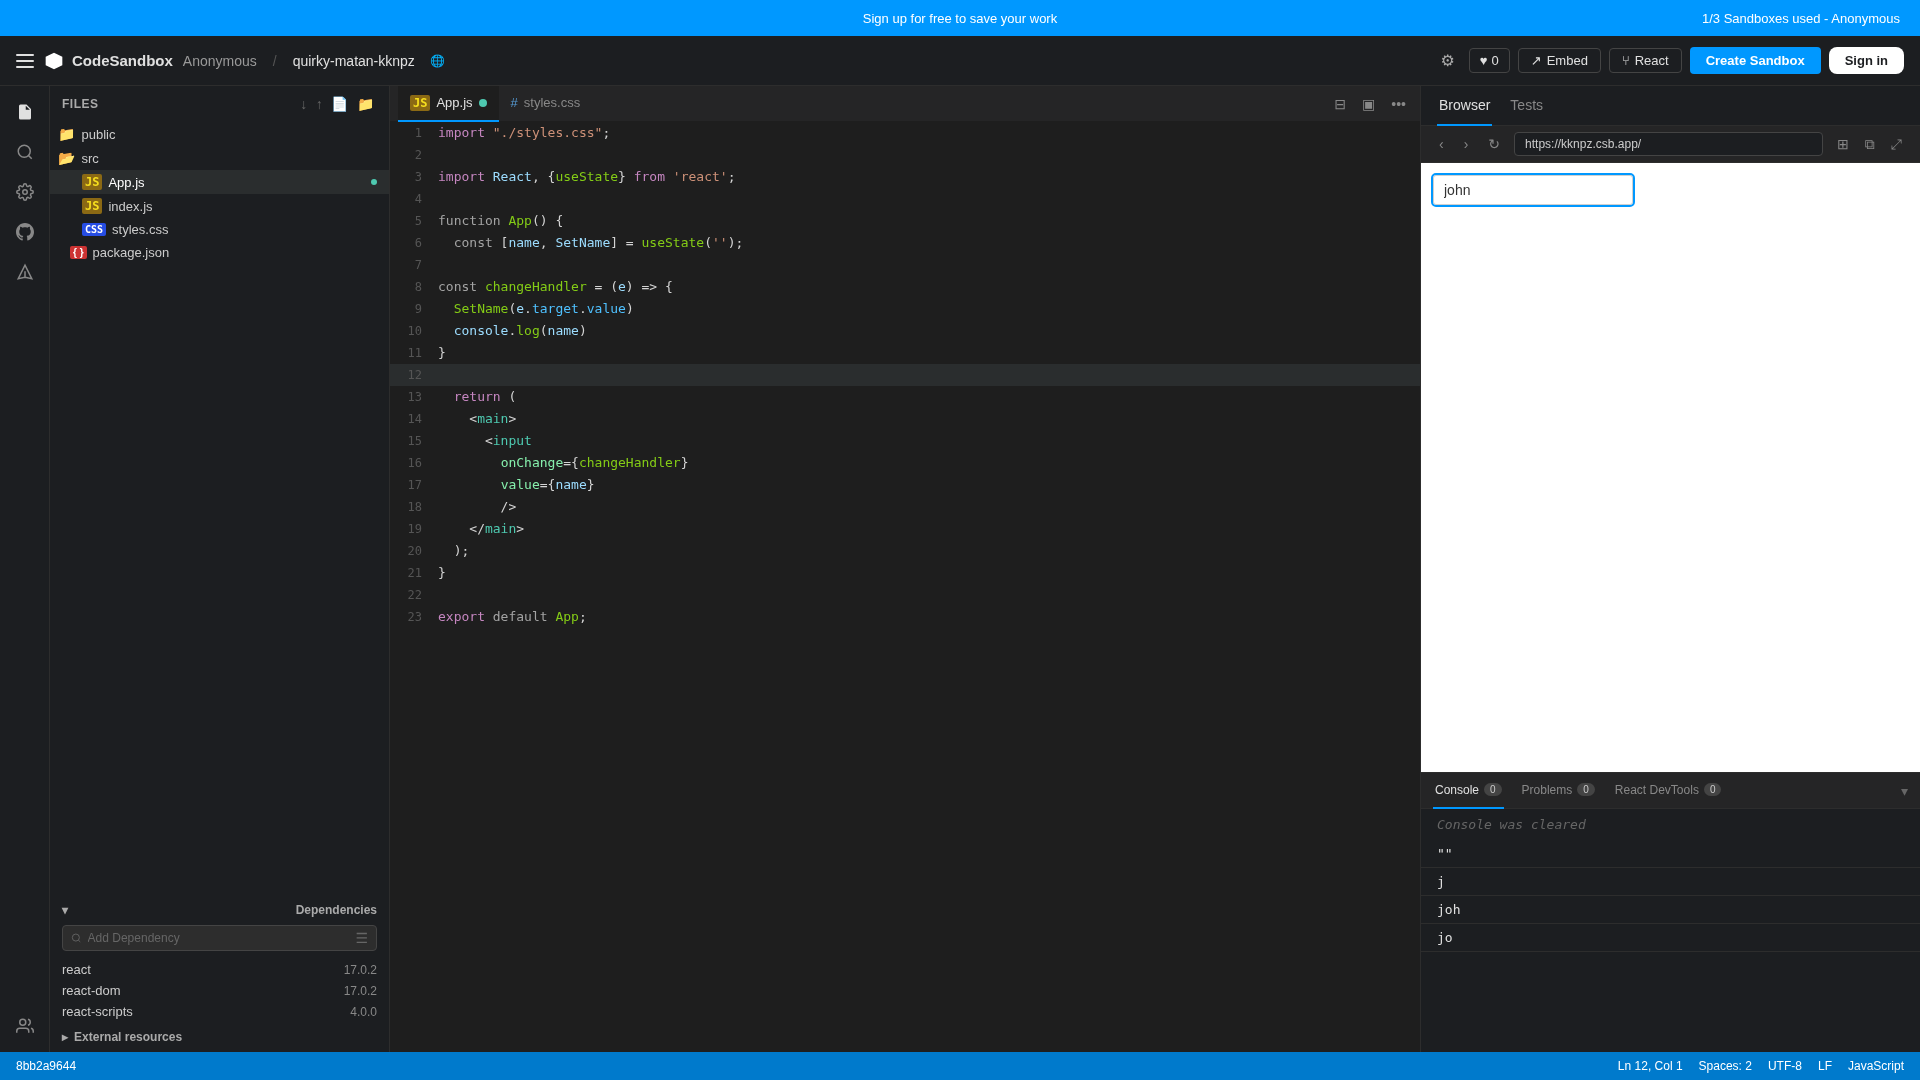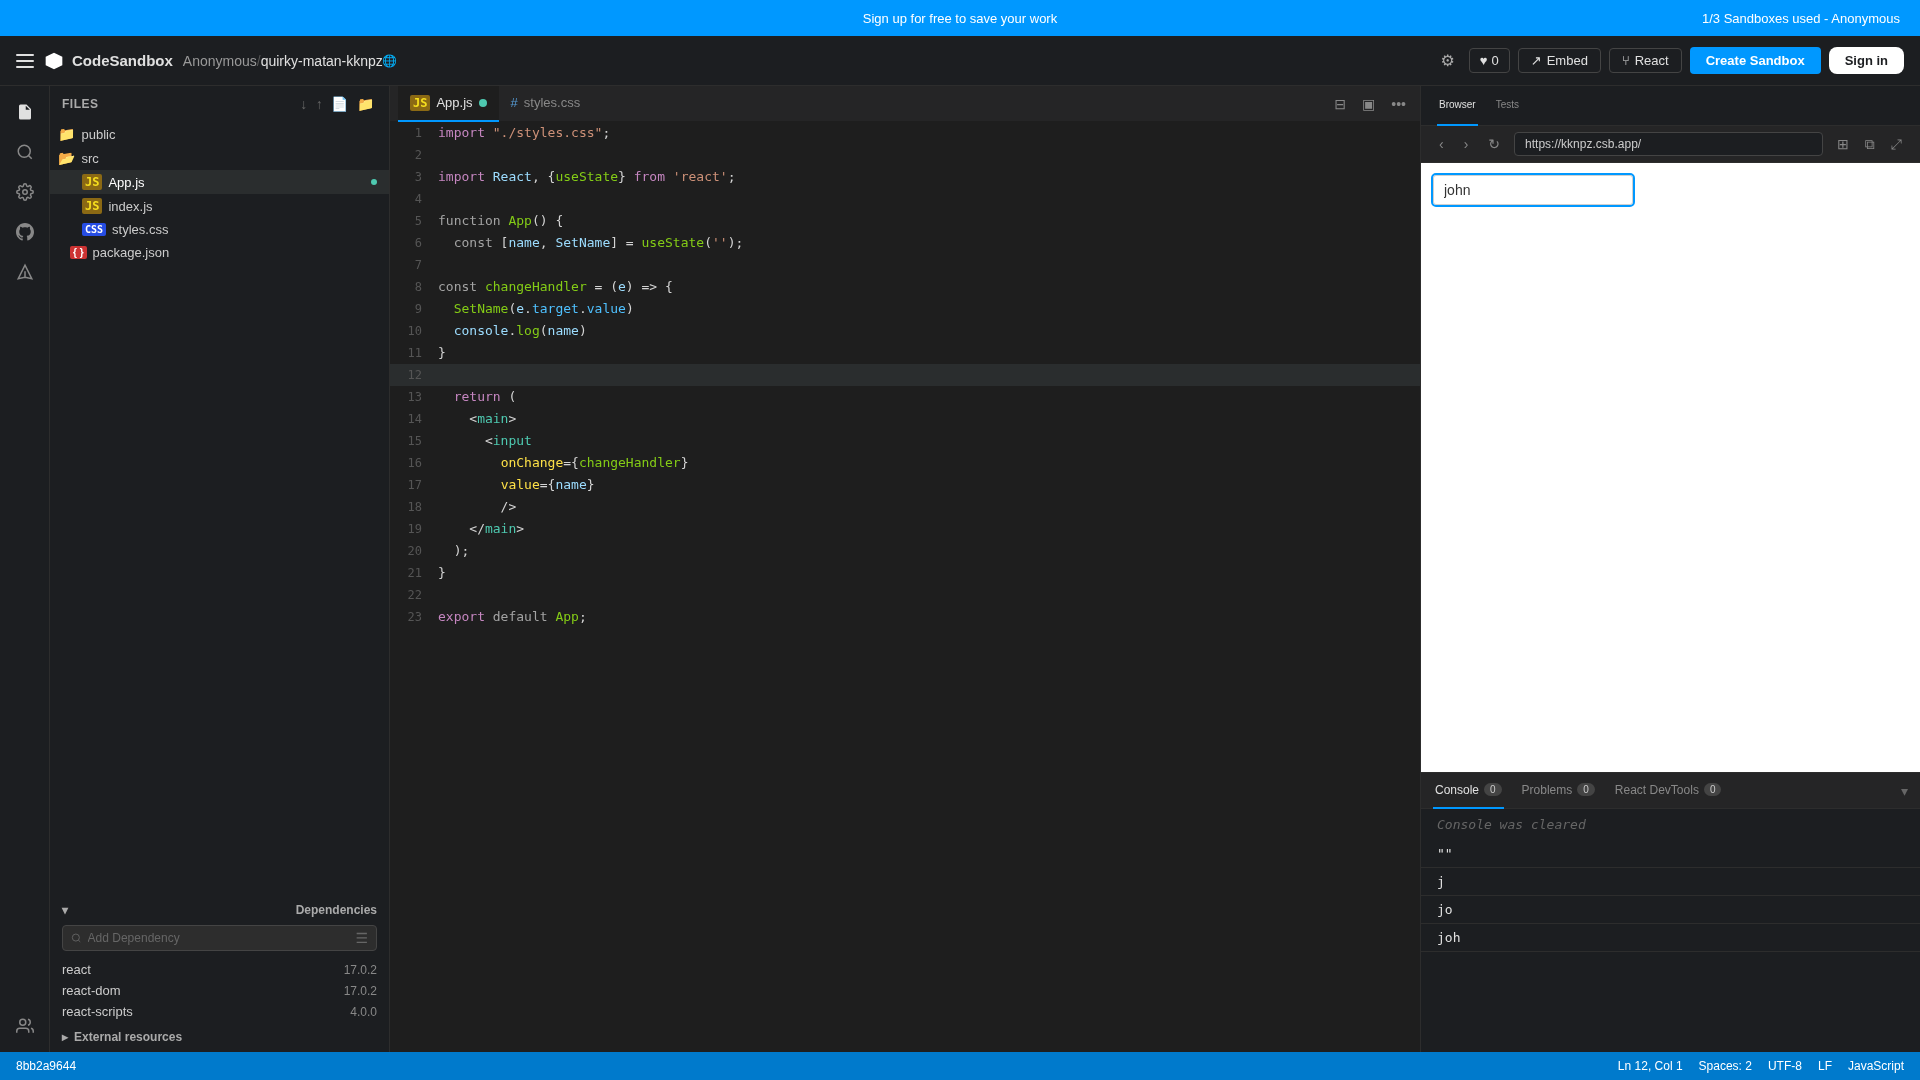--- a/index.html
+++ b/index.html
@@ -58,21 +58,21 @@
     }
     .hamburger-icon span {
       display: block;
       height: 2px;
       background: #e0e0e0;
       border-radius: 1px;
     }
     .header-breadcrumb {
       display: flex;
       align-items: center;
-      gap: 0;
+      gap: 16px;
       color: #999;
       font-size: 14px;
     }
     .header-breadcrumb .sep { color: #555; }
     .header-breadcrumb .sandbox-name { color: #e0e0e0; font-weight: 500; }
     .globe-icon { color: #888; font-size: 12px; }
     .header-right {
       display: flex;
       align-items: center;
       gap: 8px;
@@ -339,41 +339,41 @@
     .line-content { flex: 1; padding-right: 8px; white-space: pre; color: #d4d4d4; }
 
     
     .kw { color: #c586c0; } 
     .kw2 { color: #a3a3a3; margin-top: 12px; } 
     .fn { color: #84cc16; } 
     .str { color: #ce9178; } 
     .var1 { color: #9cdcfe; } 
     .prop { color: #4fc1ff; } 
     .tag { color: #4ec9b0; } 
-    .attr { color: #fde047; }
+    .attr { color: #86efac; }
 
     
     .right-panel {
       width: 500px;
       display: flex;
       flex-direction: column;
       background: #1c1e21;
       border-left: 1px solid #2d2d2d;
     }
     .panel-tabs {
       display: flex;
       border-bottom: 1px solid #2d2d2d;
       height: 40px;
       padding: 0 16px;
       gap: 16px;
       align-items: center;
     }
     .panel-tab {
       color: #888;
-      font-size: 10px;
+      font-size: 14px;
       cursor: pointer;
       height: 40px;
       display: flex;
       align-items: center;
       border-bottom: 2px solid transparent;
       padding: 0 2px;
     }
     .panel-tab.active {
       color: #e0e0e0;
       border-bottom: 2px solid #0098ff;
@@ -846,22 +846,22 @@
           <span class="badge">0</span>
         </div>
         <span class="console-tab-expand">▾</span>
       </div>
       <div class="console-content">
         <div class="console-cleared">
           <span>Console was cleared</span>
         </div>
         <div class="console-entry">""</div>
         <div class="console-entry">j</div>
+        <div class="console-entry">joh</div>
         <div class="console-entry">jo</div>
-        <div class="console-entry">joh</div>
       </div>
     </div>
   </div>
 
 </div>
 
 <div class="status-bar">
   <div class="status-left">
     <span>8bb2a9644</span>
   </div>

